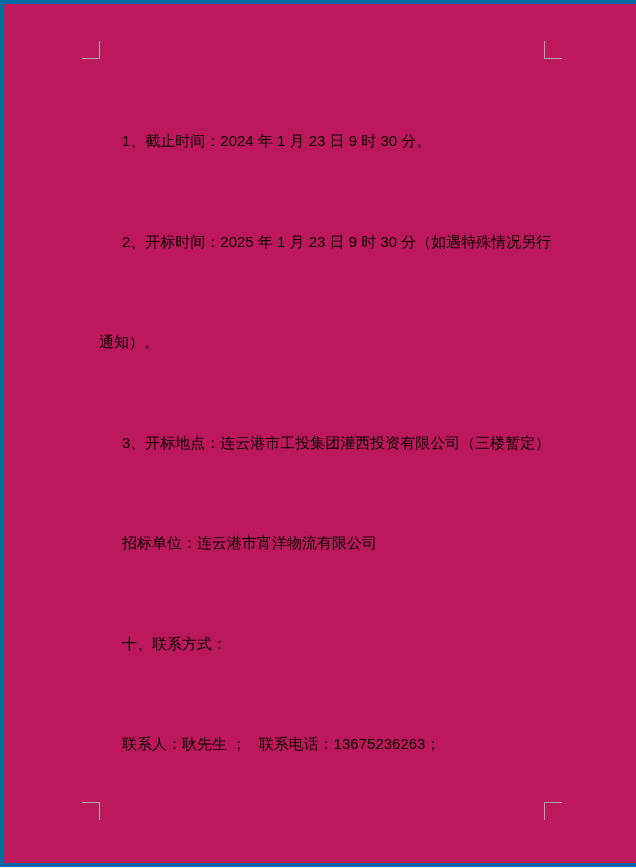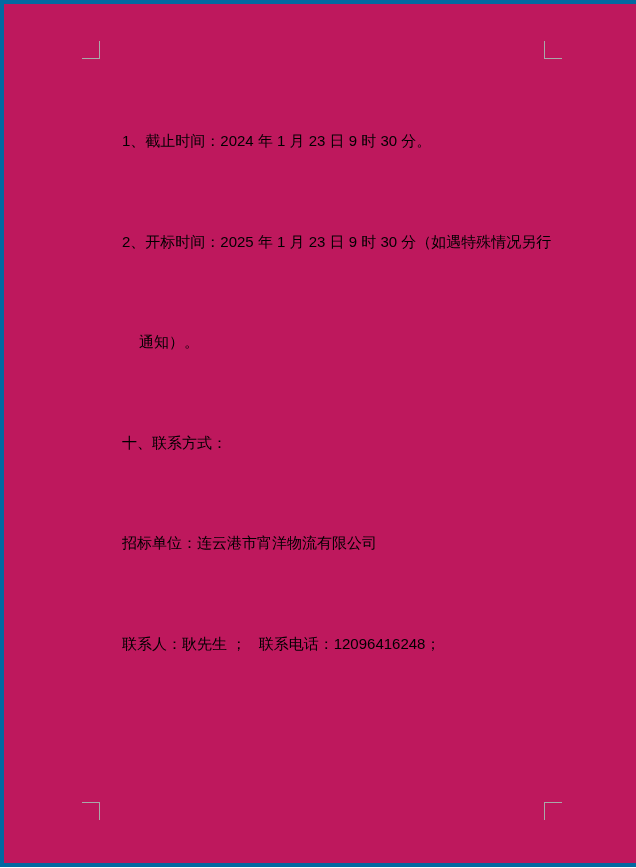--- a/index.html
+++ b/index.html
@@ -40,39 +40,40 @@
     left: 95px;
     top: 53px;
     width: 478px;
     color: #000000;
     font-size: 15px;
     line-height: 33.5px;
     white-space: pre;
   }
   .ln { height: 33.5px; }
   .ind-item { padding-left: 23px; }   
-  .ind-none { padding-left: 0; margin-left: 40px; }  
+  .ind-none { padding-left: 0; }  
 </style>
 </head>
 <body>
 
 <div class="page">
 
   <div class="crop crop-tl"></div>
   <div class="crop crop-tr"></div>
   <div class="crop crop-bl"></div>
   <div class="crop crop-br"></div>
 
   <div class="doc">
     <div class="ln ind-item">1、截止时间：2024 年 1 月 23 日 9 时 30 分。</div>
     <div class="ln ind-item">2、开标时间：2025 年 1 月 23 日 9 时 30 分（如遇特殊情况另行</div>
     <div class="ln ind-none">通知）。</div>
+    <div class="ln ind-item">3、开标地点：连云港市工投集团灌西投资有限公司（三楼暂定）</div>
+    <div class="ln ind-item">招标单位：连云港市宵洋物流有限公司</div>
     <div class="ln ind-item">十、联系方式：</div>
-    <div class="ln ind-item">招标单位：连云港市宵洋物流有限公司</div>
-    <div class="ln ind-item">联系人：耿先生 ；   联系电话：12096416248；</div>
+    <div class="ln ind-item">联系人：耿先生 ；   联系电话：13675236263；</div>
     
     
     
     
     
     
     
     
     
     

